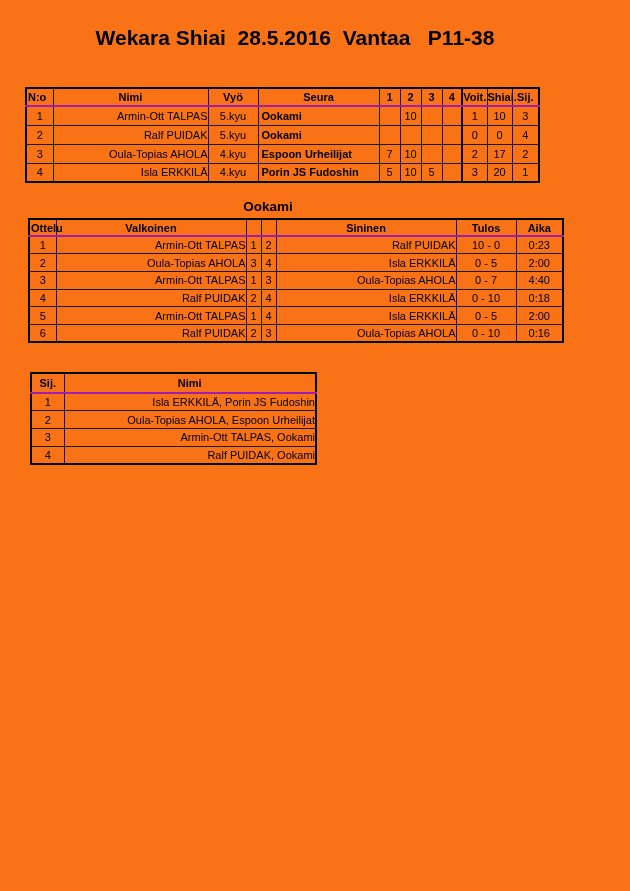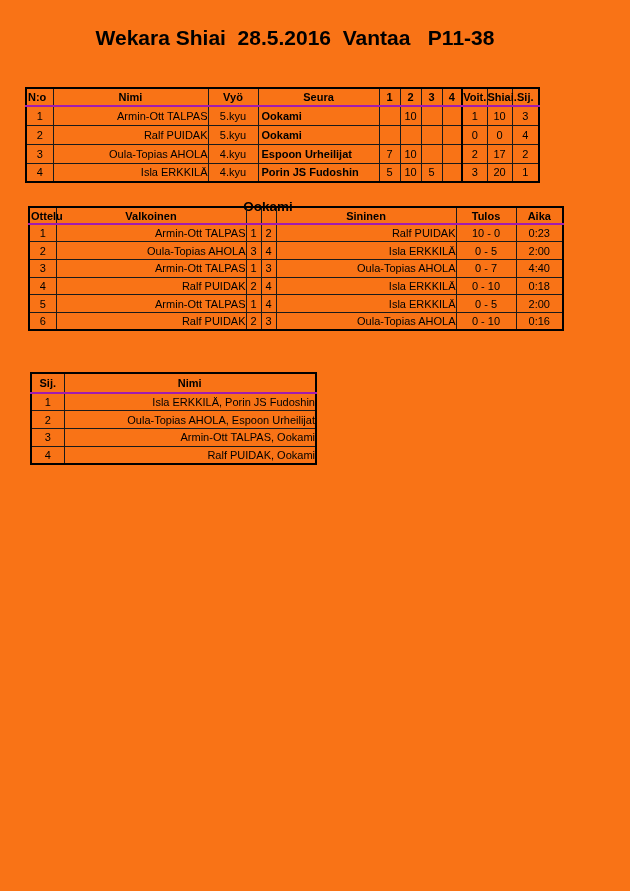--- a/index.html
+++ b/index.html
@@ -41,21 +41,21 @@
   #heading-tulokset    { top: 356px; left: 0; width: 340px; }
 
   table {
     position: absolute;
     border-collapse: collapse;
     table-layout: fixed;
     border: 2px solid #000;
     font-size: 11px;
   }
   #table-kilpailijat { top: 87px;  left: 25px; width: 513px; }
-  #table-ottelut     { top: 206px; left: 28px; width: 534px; padding-left: 18px; }
+  #table-ottelut     { top: 218px; left: 28px; width: 534px; padding-left: 18px; }
   #table-tulokset    { top: 372px; left: 30px; width: 285px; }
 
   th, td {
     border: 1px solid #1a1a1a;
     padding: 0;
     vertical-align: middle;
     text-align: center;
     overflow: visible;
     white-space: nowrap;
   }

